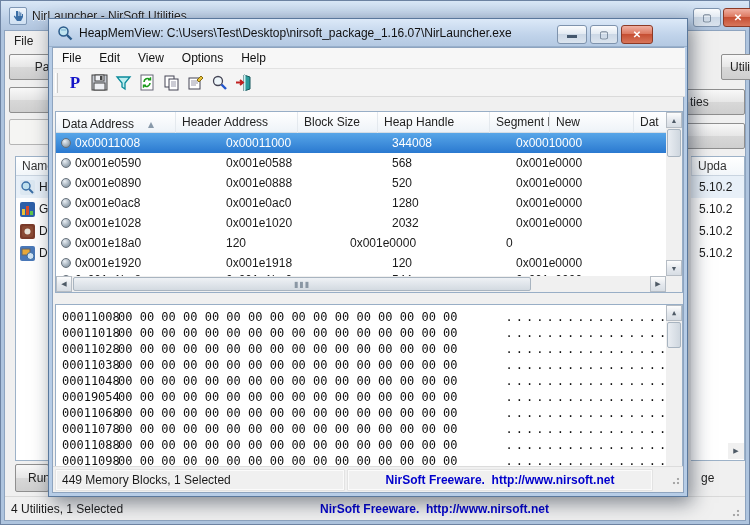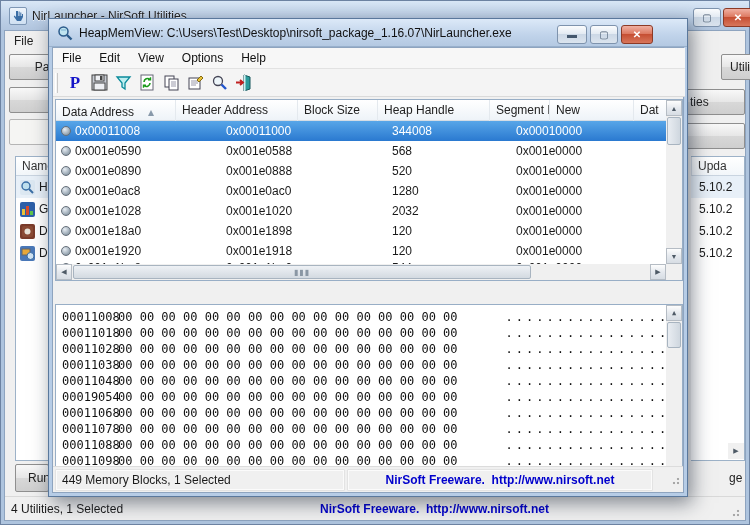--- a/index.html
+++ b/index.html
@@ -43,21 +43,21 @@
   .fg-title-text { color:#111; white-space:nowrap; overflow:hidden; }
   .fg-client { position:absolute; left:3px; top:28px; right:3px; bottom:3px; background:#f0f0f0; border:1px solid #8ea4bf; }
   .fg-menubar { position:absolute; left:4px; top:29px; width:632px; height:21px; background:#f7f7f7; border-bottom:1px solid #e2e2e2; display:flex; align-items:center; }
   .fg-menu-item { padding:3px 9px; color:#111; }
   .fg-toolbar { position:absolute; left:4px; top:50px; width:632px; height:28px; background:#f4f4f4; border-bottom:1px solid #dadada; display:flex; align-items:center; }
   .tb-grip { width:3px; height:20px; border-left:1px solid #fff; border-right:1px solid #c8c8c8; margin:0 5px 0 2px; }
   .tb-btn { width:24px; height:24px; display:flex; align-items:center; justify-content:center; }
   .p-glyph { color:#1414c8; font-weight:bold; font-size:17px; font-family:"Liberation Serif", serif; }
 
   
-  .listview { position:absolute; left:6px; top:80px; width:628px; height:182px; background:#fff; border:1px solid #98aec6; }
+  .listview { position:absolute; left:6px; top:92px; width:628px; height:182px; background:#fff; border:1px solid #98aec6; }
   .lv-header { position:absolute; left:0; top:0; right:16px; height:21px; display:flex;
     background:linear-gradient(#ffffff,#f5f8fb 60%,#eef3f8); border-bottom:1px solid #d5dde5; }
   .lv-hcell { padding:3px 0 0 6px; color:#222; border-right:1px solid #e4e9ee; height:21px; white-space:nowrap; overflow:hidden; }
   .lv-rows { position:absolute; left:0; top:21px; right:16px; bottom:22px; overflow:hidden; }
   .lv-row { display:flex; height:20px; align-items:center; white-space:nowrap;gap:44px; }
   .lv-row.sel { background:linear-gradient(#58a6e8,#2a79d0); color:#fff; }
   .lv-cell { padding-left:6px; overflow:hidden; flex:none; }
   .sphere { width:10px; height:10px; border-radius:50%; margin:0 4px 0 5px; flex:none;
     background:radial-gradient(circle at 35% 30%, #e8eef4, #9aa8b4 65%, #6e7c88); border:1px solid #66707a; }
   .c0{width:120px; display:flex; align-items:center; padding-left:0;} .c1{width:122px;} .c2{width:80px;} .c3{width:112px;} .c4{width:60px;} .c5{width:84px;} .c6{flex:1;}
@@ -173,21 +173,21 @@
       <div class="hs-arrow" style="right:0; top:286px; left:auto; width:16px; border:none; background:#f0f0f0;">▶</div>
     </div>
 
     <div class="tabbtn" style="left:14px; top:463px; width:34px; height:28px;">
       <svg width="16" height="12" viewBox="0 0 16 12">
           <rect x="1" y="2" width="13" height="9" rx="1" fill="#e8f0f8" stroke="#3a6ea5"></rect>
           <rect x="1" y="2" width="13" height="3" fill="#7aa8d8"></rect>
         </svg>
       <span style="margin-left:4px;">Run</span>
     </div>
-    <span style="position:absolute; left:728px; top:470px; color:#222;">ge</span>
+    <span style="position:absolute; left:700px; top:470px; color:#222;">ge</span>
 
     <div class="bg-status">
       <span style="padding-left:6px;">4 Utilities, 1 Selected</span>
       <span class="nirsoft-link" style="position:absolute; left:315px;">NirSoft Freeware.  http://www.nirsoft.net</span>
       <span class="grip" style="position:absolute; right:2px; bottom:2px;"></span>
     </div>
   </div>
 
   <div class="fg-window">
     <div class="fg-titlebar">
@@ -336,21 +336,20 @@
           <span class="lv-cell c1">0x001e1020</span>
           <span class="lv-cell c2">2032</span>
           <span class="lv-cell c3">0x001e0000</span>
           <span class="lv-cell c4">0</span>
         </div>
         <div class="lv-row">
           <span class="lv-cell c0">
               <span class="sphere"></span>
               <span>0x001e18a0</span>
             </span>
-          <span class="lv-cell c1">0x001e1898</span>
           <span class="lv-cell c2">120</span>
           <span class="lv-cell c3">0x001e0000</span>
           <span class="lv-cell c4">0</span>
         </div>
         <div class="lv-row">
           <span class="lv-cell c0">
               <span class="sphere"></span>
               <span>0x001e1920</span>
             </span>
           <span class="lv-cell c1">0x001e1918</span>

